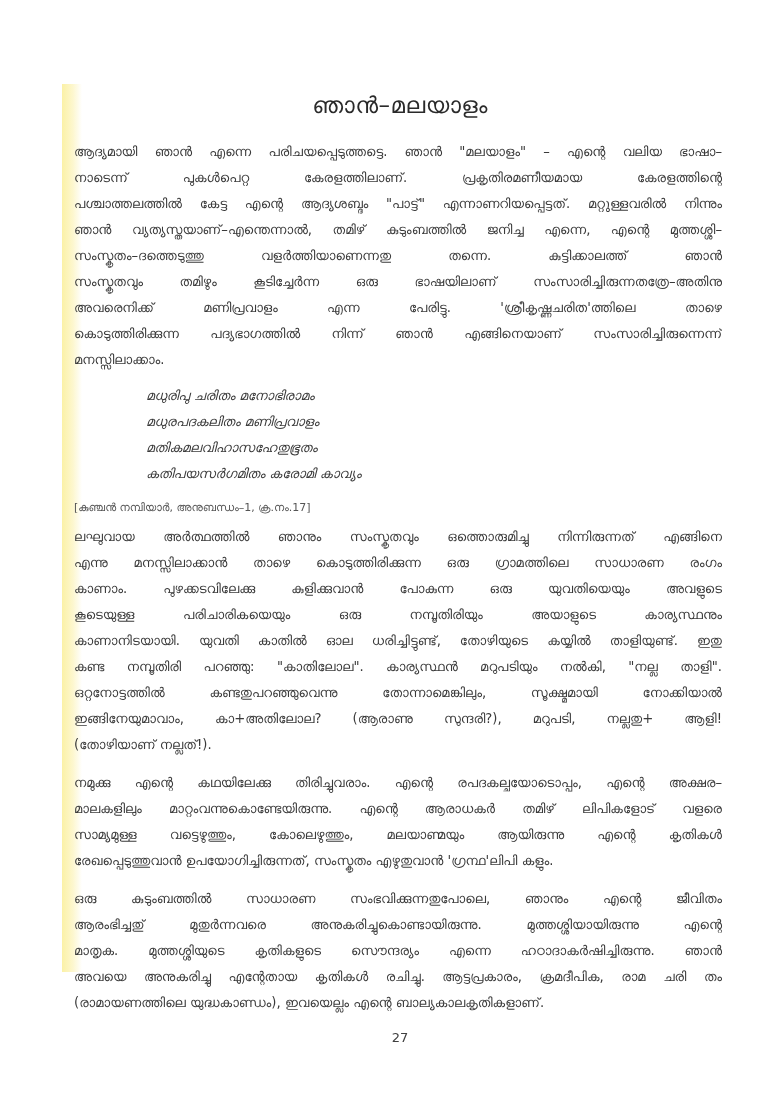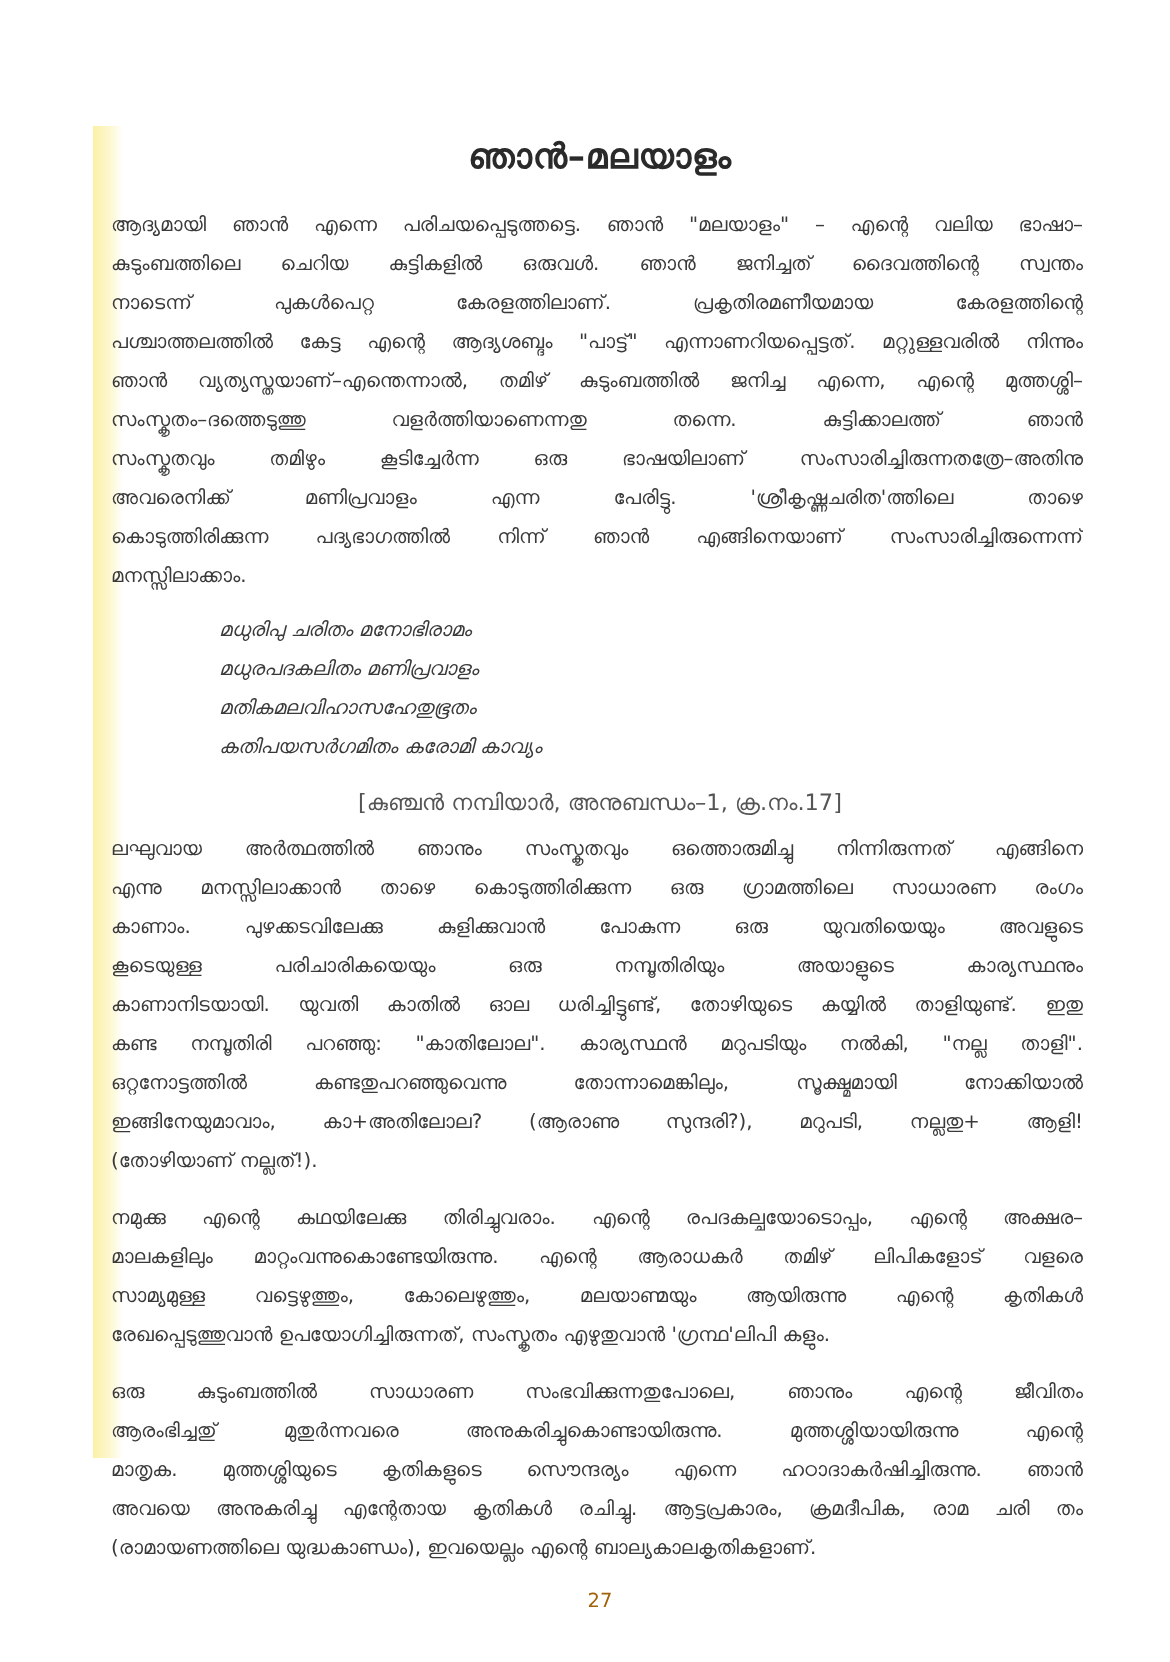--- a/index.html
+++ b/index.html
@@ -24,21 +24,21 @@
       position: absolute;
       left: 74px;
       top: 84px;
       width: 652px;
     }
     .title {
       text-align: center;
       font-size: 23px;
       color: #2a2a2a;
       margin: 8px 0 20px 0;
-      font-weight: bold;
+      font-weight: normal;
       letter-spacing: 0.5px;
     }
     .para {
       font-size: 13.2px;
       line-height: 26px;
       text-align: justify;
       margin: 0 4px 12px 0;
     }
     .para .line {
       display: block;
@@ -51,43 +51,42 @@
       text-align-last: left;
     }
     .verse {
       margin: -2px 0 4px 72px;
       font-size: 13.2px;
       line-height: 26px;
       font-style: italic;
     }
     .verse .vline { display: block; }
     .citation {
-      text-align: center;
-      font-size: 15px;
+      text-align: left;
+      font-size: 11px;
       color: #555555;
       margin: 14px 0 10px 0;
     }
     .page-number {
       text-align: center;
       font-size: 13px;
-      color: #a16207;
+      color: #404040;
       margin-top: 14px;
     }
   </style>
 </head>
 <body>
 
 <div class="page-margin-strip"></div>
 
 <div class="page">
   <h1 class="title">ഞാൻ–മലയാളം</h1>
 
   <p class="para">
     <span class="line">ആദ്യമായി ഞാൻ എന്നെ പരിചയപ്പെടുത്തട്ടെ. ഞാൻ "മലയാളം" – എന്റെ വലിയ ഭാഷാ–</span>
-    <span class="line">കുടുംബത്തിലെ ചെറിയ കുട്ടികളിൽ ഒരുവൾ. ഞാൻ ജനിച്ചത് ദൈവത്തിന്റെ സ്വന്തം</span>
     <span class="line">നാടെന്ന് പുകൾപെറ്റ കേരളത്തിലാണ്. പ്രകൃതിരമണീയമായ കേരളത്തിന്റെ</span>
     <span class="line">പശ്ചാത്തലത്തിൽ കേട്ട എന്റെ ആദ്യശബ്ദം "പാട്ട്" എന്നാണറിയപ്പെട്ടത്. മറ്റുള്ളവരിൽ നിന്നും</span>
     <span class="line">ഞാൻ വ്യത്യസ്തയാണ്–എന്തെന്നാൽ, തമിഴ് കുടുംബത്തിൽ ജനിച്ച എന്നെ, എന്റെ മുത്തശ്ശി–</span>
     <span class="line">സംസ്കൃതം–ദത്തെടുത്തു വളർത്തിയാണെന്നതു തന്നെ. കുട്ടിക്കാലത്ത് ഞാൻ</span>
     <span class="line">സംസ്കൃതവും തമിഴും കൂടിച്ചേർന്ന ഒരു ഭാഷയിലാണ് സംസാരിച്ചിരുന്നതത്രേ–അതിനു</span>
     <span class="line">അവരെനിക്ക് മണിപ്രവാളം എന്ന പേരിട്ടു. 'ശ്രീകൃഷ്ണചരിത'ത്തിലെ താഴെ</span>
     <span class="line">കൊടുത്തിരിക്കുന്ന പദ്യഭാഗത്തിൽ നിന്ന് ഞാൻ എങ്ങിനെയാണ് സംസാരിച്ചിരുന്നെന്ന്</span>
     <span class="line last">മനസ്സിലാക്കാം.</span>
   </p>
 

